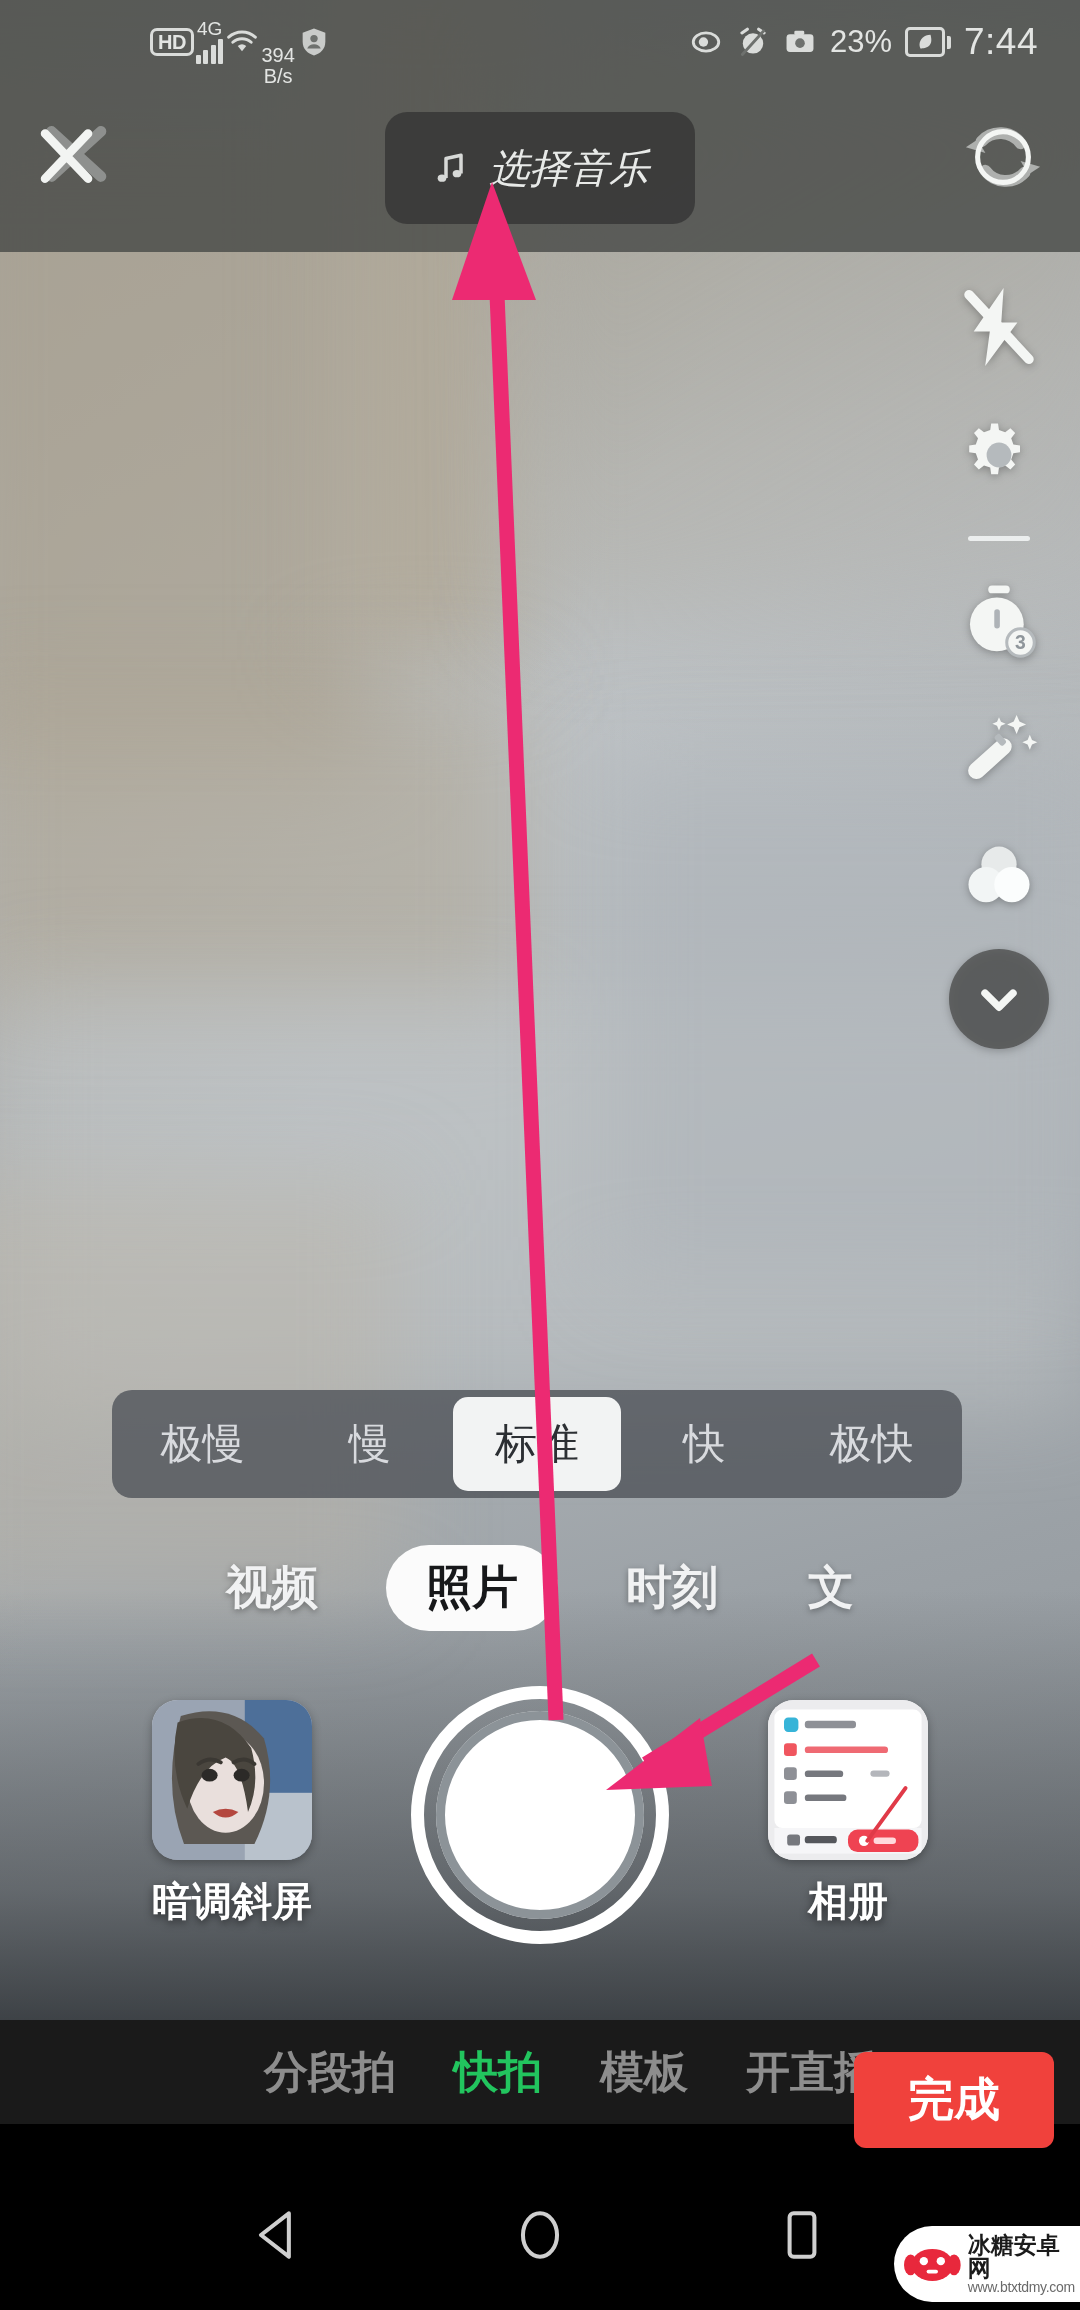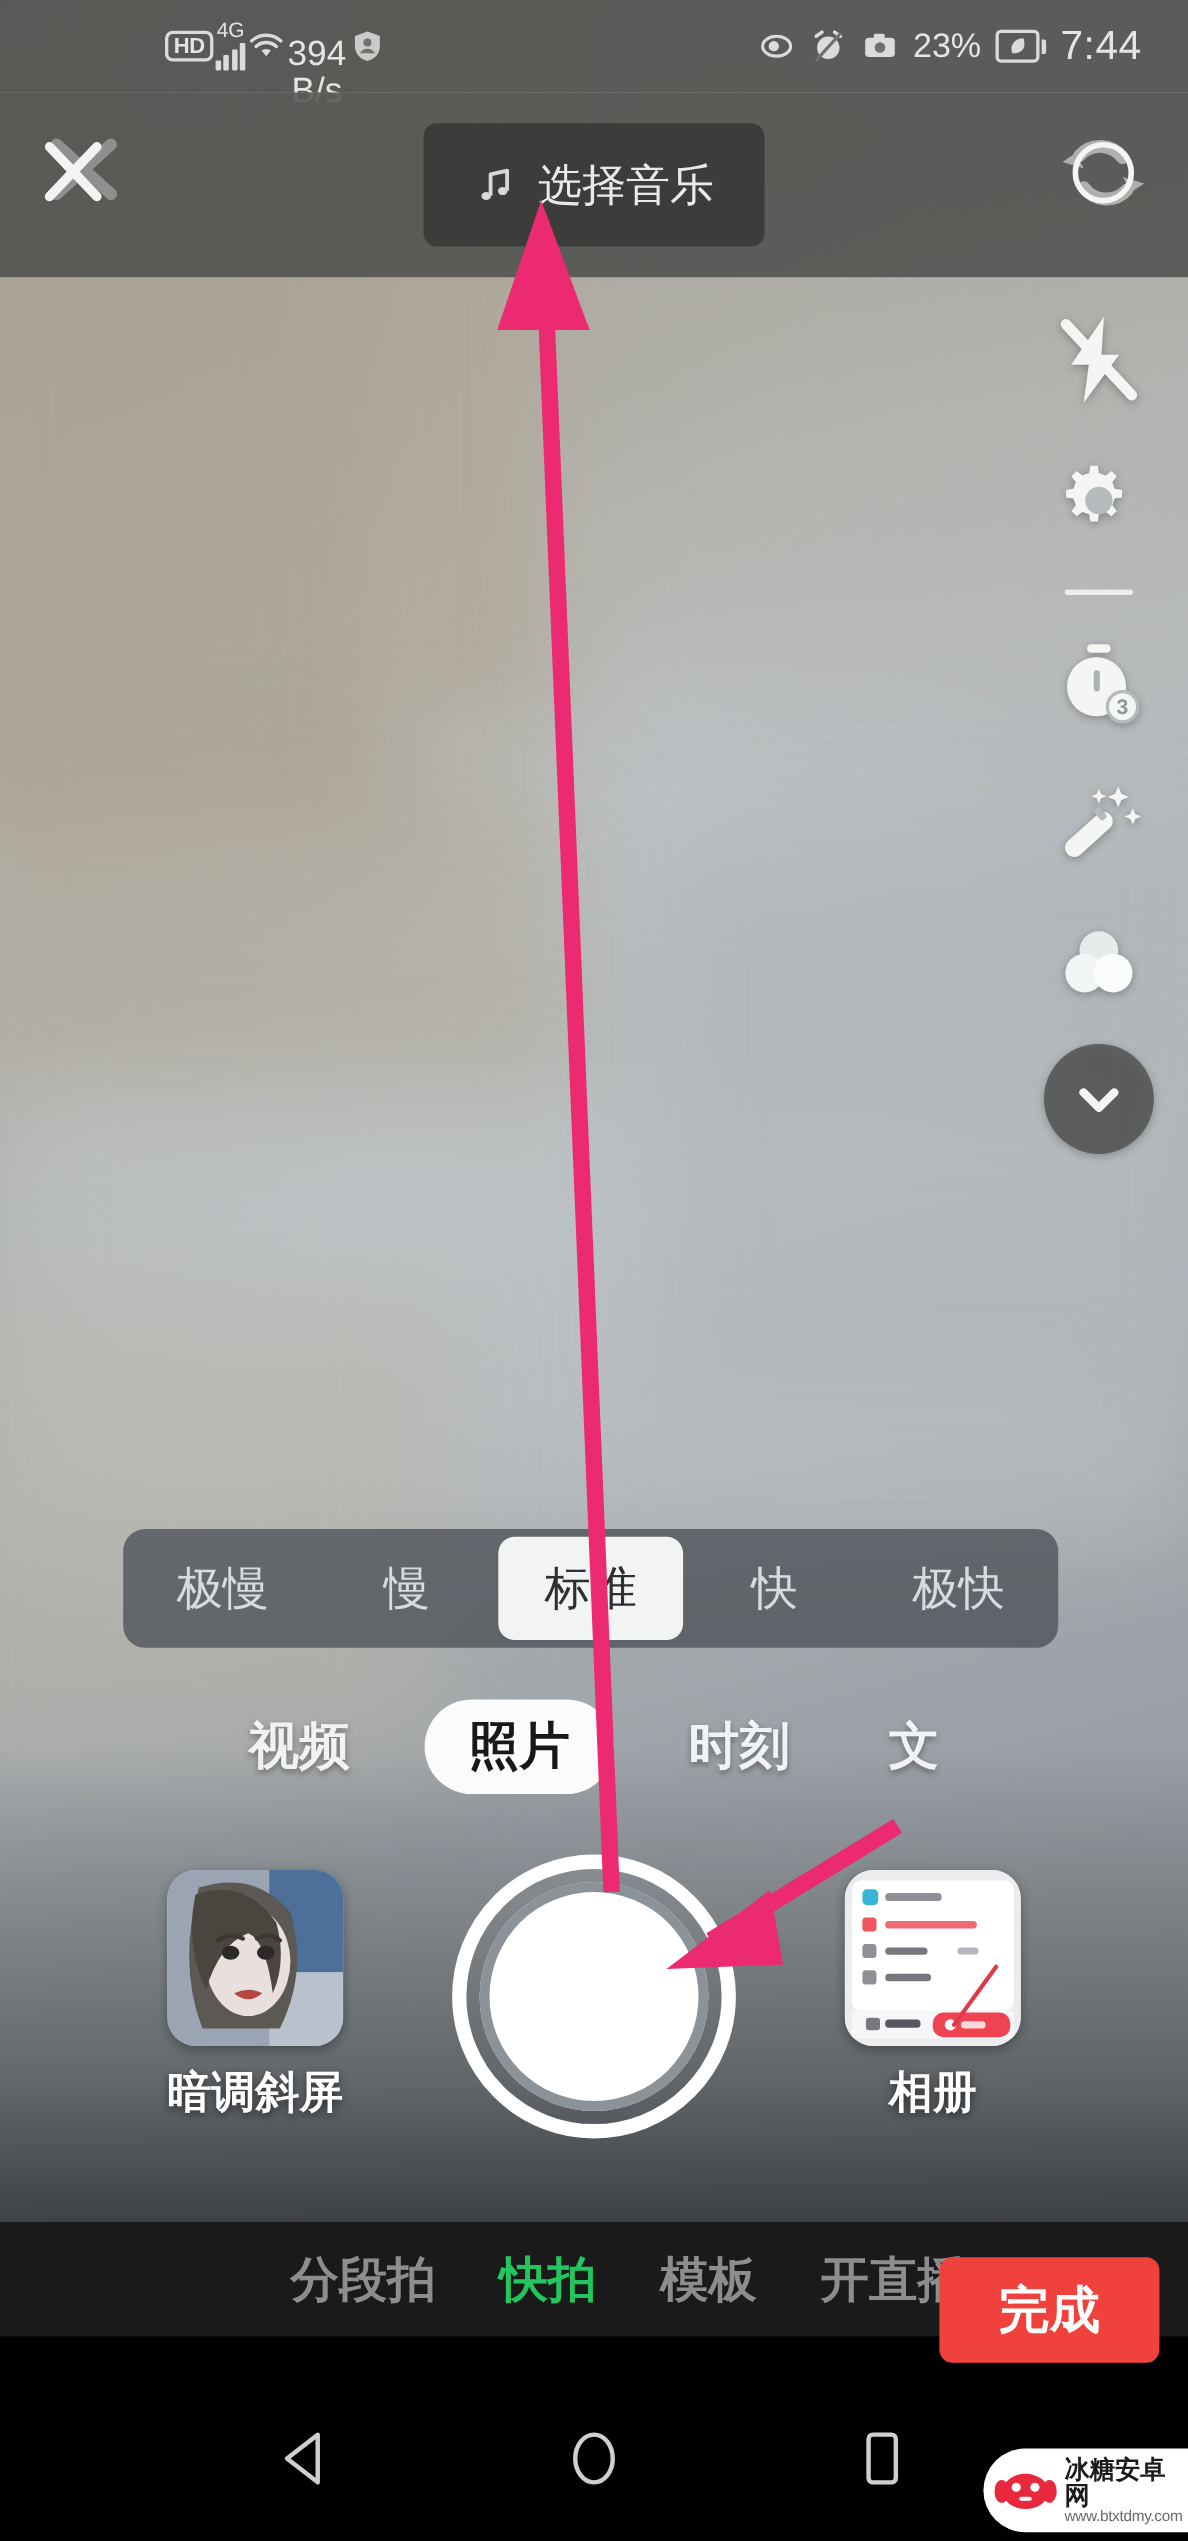--- a/index.html
+++ b/index.html
@@ -40,41 +40,41 @@
     display:flex; align-items:center;
     color:#e3e5e3; font-size:31px;
   }
   #sb-left { display:flex; align-items:center; gap:2px; margin-left:150px;justify-content:space-between; }
   #sb-right { display:flex; align-items:center; gap:13px; margin-left:auto; margin-right:42px; }
   .hd-box { border:3px solid #dadcda; border-radius:7px; font-size:20px; font-weight:bold;
             padding:1px 5px; line-height:1; letter-spacing:-0.5px; }
   .net-stack { display:flex; flex-direction:column; align-items:center; line-height:0.95; font-size:19px; }
   .bars { display:flex; align-items:flex-end; gap:2.5px; height:26px; }
   .bars i { width:5px; background:#dadcda; border-radius:1px; display:block; }
-  .speed { display:flex; flex-direction:column; align-items:center; font-size:32px; line-height:1.05;margin-top:48px; }
+  .speed { display:flex; flex-direction:column; align-items:center; font-size:20px; line-height:1.05;margin-top:48px; }
   .icon-s { width:34px; height:34px; display:block; }
   .batt { display:flex; align-items:center; gap:2px; }
   .batt-body { width:40px; height:30px; border:3px solid #dadcda; border-radius:5px;
                display:flex; align-items:center; justify-content:center; }
   .batt-cap { width:4px; height:13px; background:#dadcda; border-radius:0 2px 2px 0; }
   #clock { font-size:37px; letter-spacing:0.5px; }
 
   
   #topbar {
     position:absolute; left:0; top:84px; width:1080px; height:168px;
     background:rgba(70,72,70,0.80);
     display:flex; align-items:center;
   }
   #close-btn { position:absolute; left:30px; top:28px; width:86px; height:86px; }
   #music-pill {
     position:absolute; left:50%; transform:translateX(-50%); top:28px;
     height:112px; min-width:310px; padding:0 46px;
-    background:rgba(48,49,48,0.72); border-radius:12px;
+    background:rgba(48,49,48,0.72); border-radius:22px;
     display:flex; align-items:center; justify-content:center; gap:18px;
-    color:#e8eae8; font-size:40px;
+    color:#e8eae8; font-size:40px;font-style:italic;
   }
   #flip-btn { position:absolute; right:34px; top:30px; width:86px; height:86px; }
 
   
   #rail { position:absolute; right:26px; top:272px; width:110px;
           display:flex; flex-direction:column; align-items:center; }
   .rail-item { width:110px; height:110px; display:flex; align-items:center; justify-content:center;
                filter: drop-shadow(0 2px 4px rgba(0,0,0,0.28)); }
   .rail-gap { height:18px; }
   .rail-div { width:62px; height:5px; background:#f0f2f2; border-radius:3px; margin:26px 0 24px 0;

